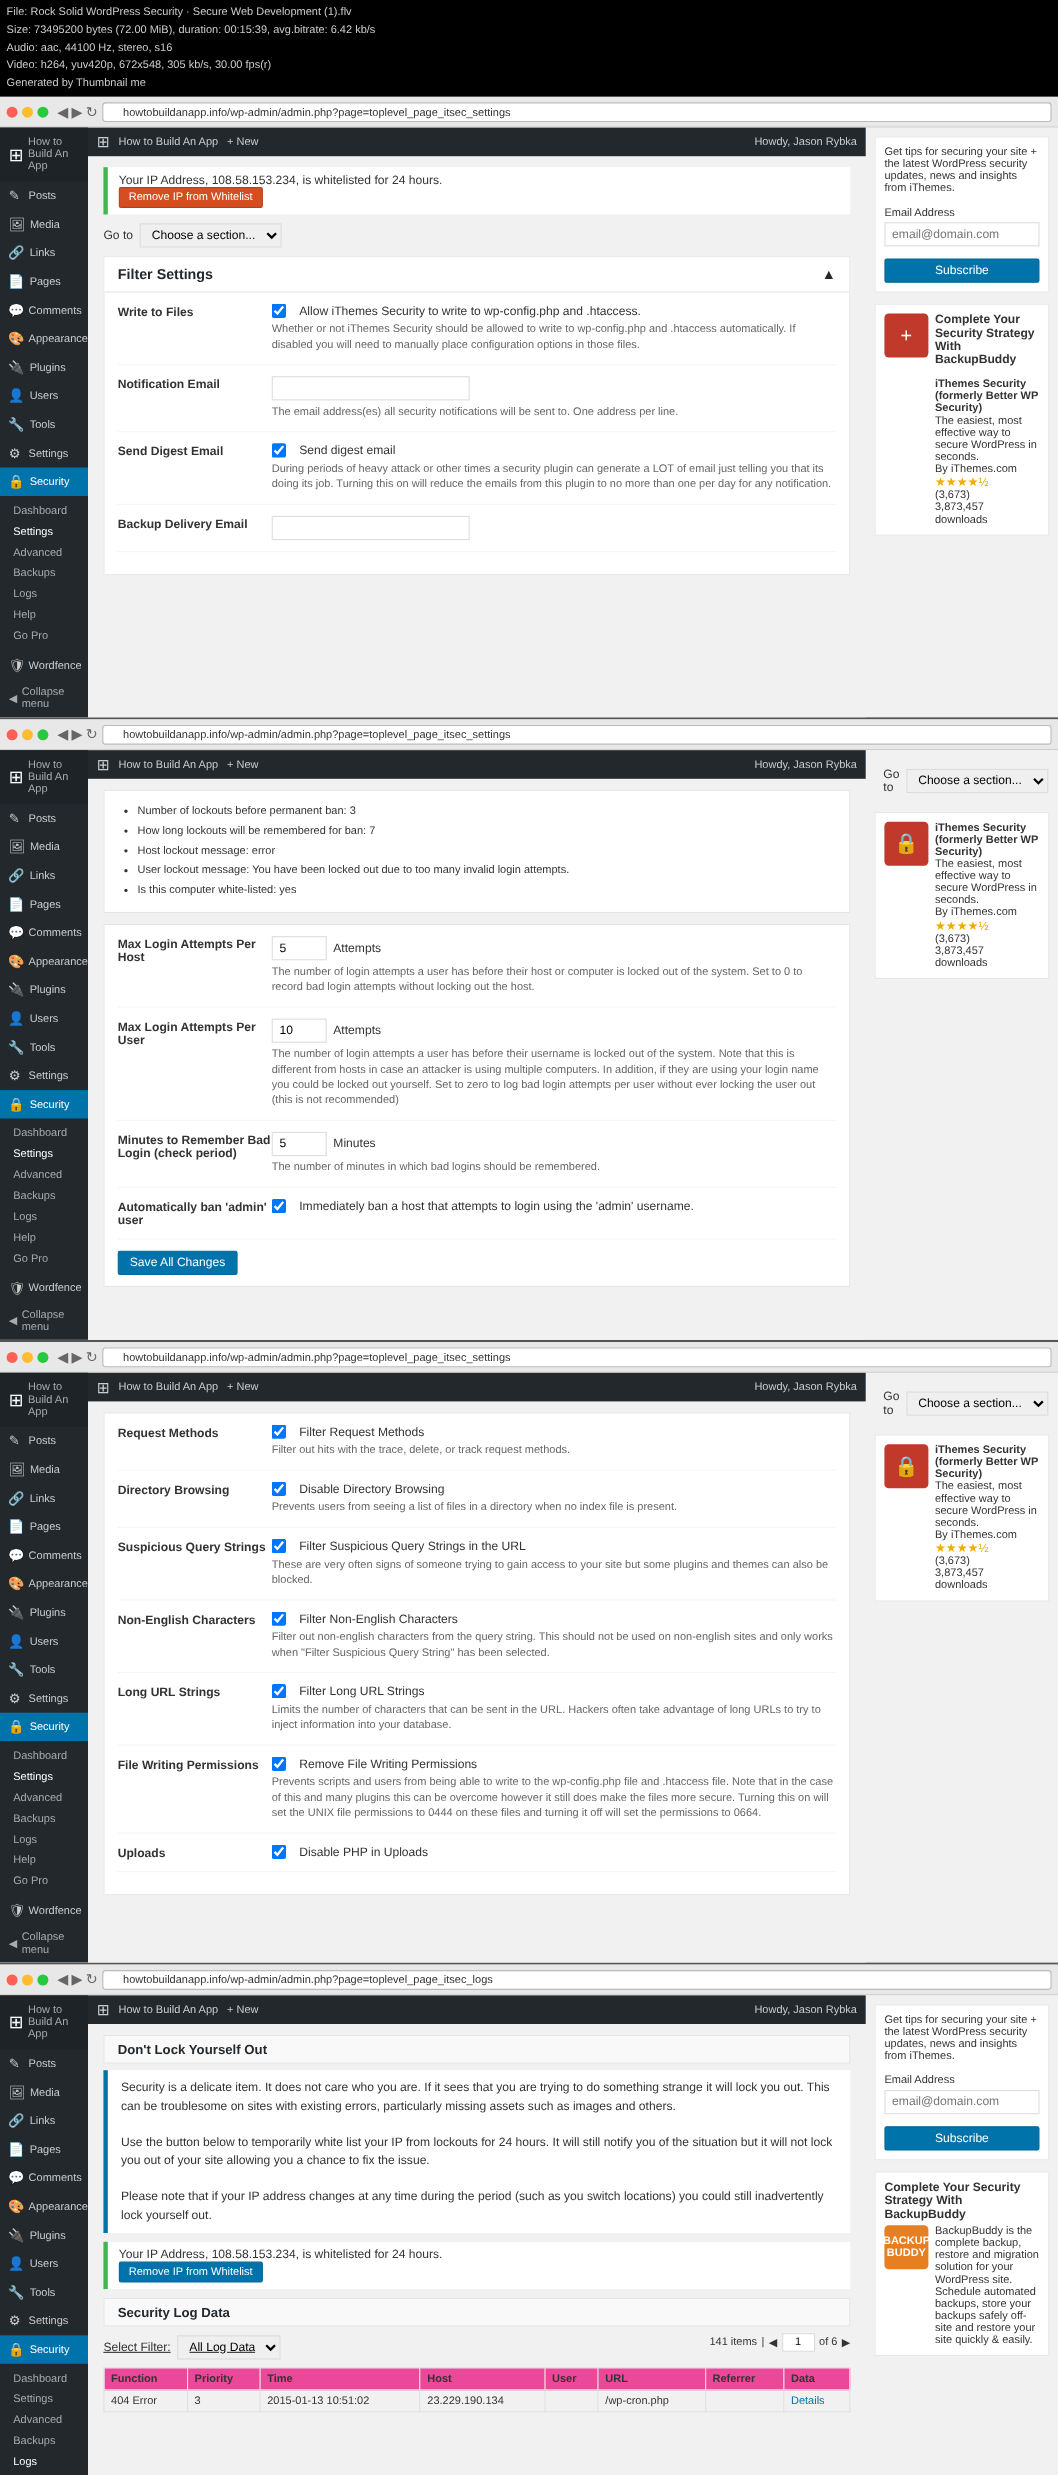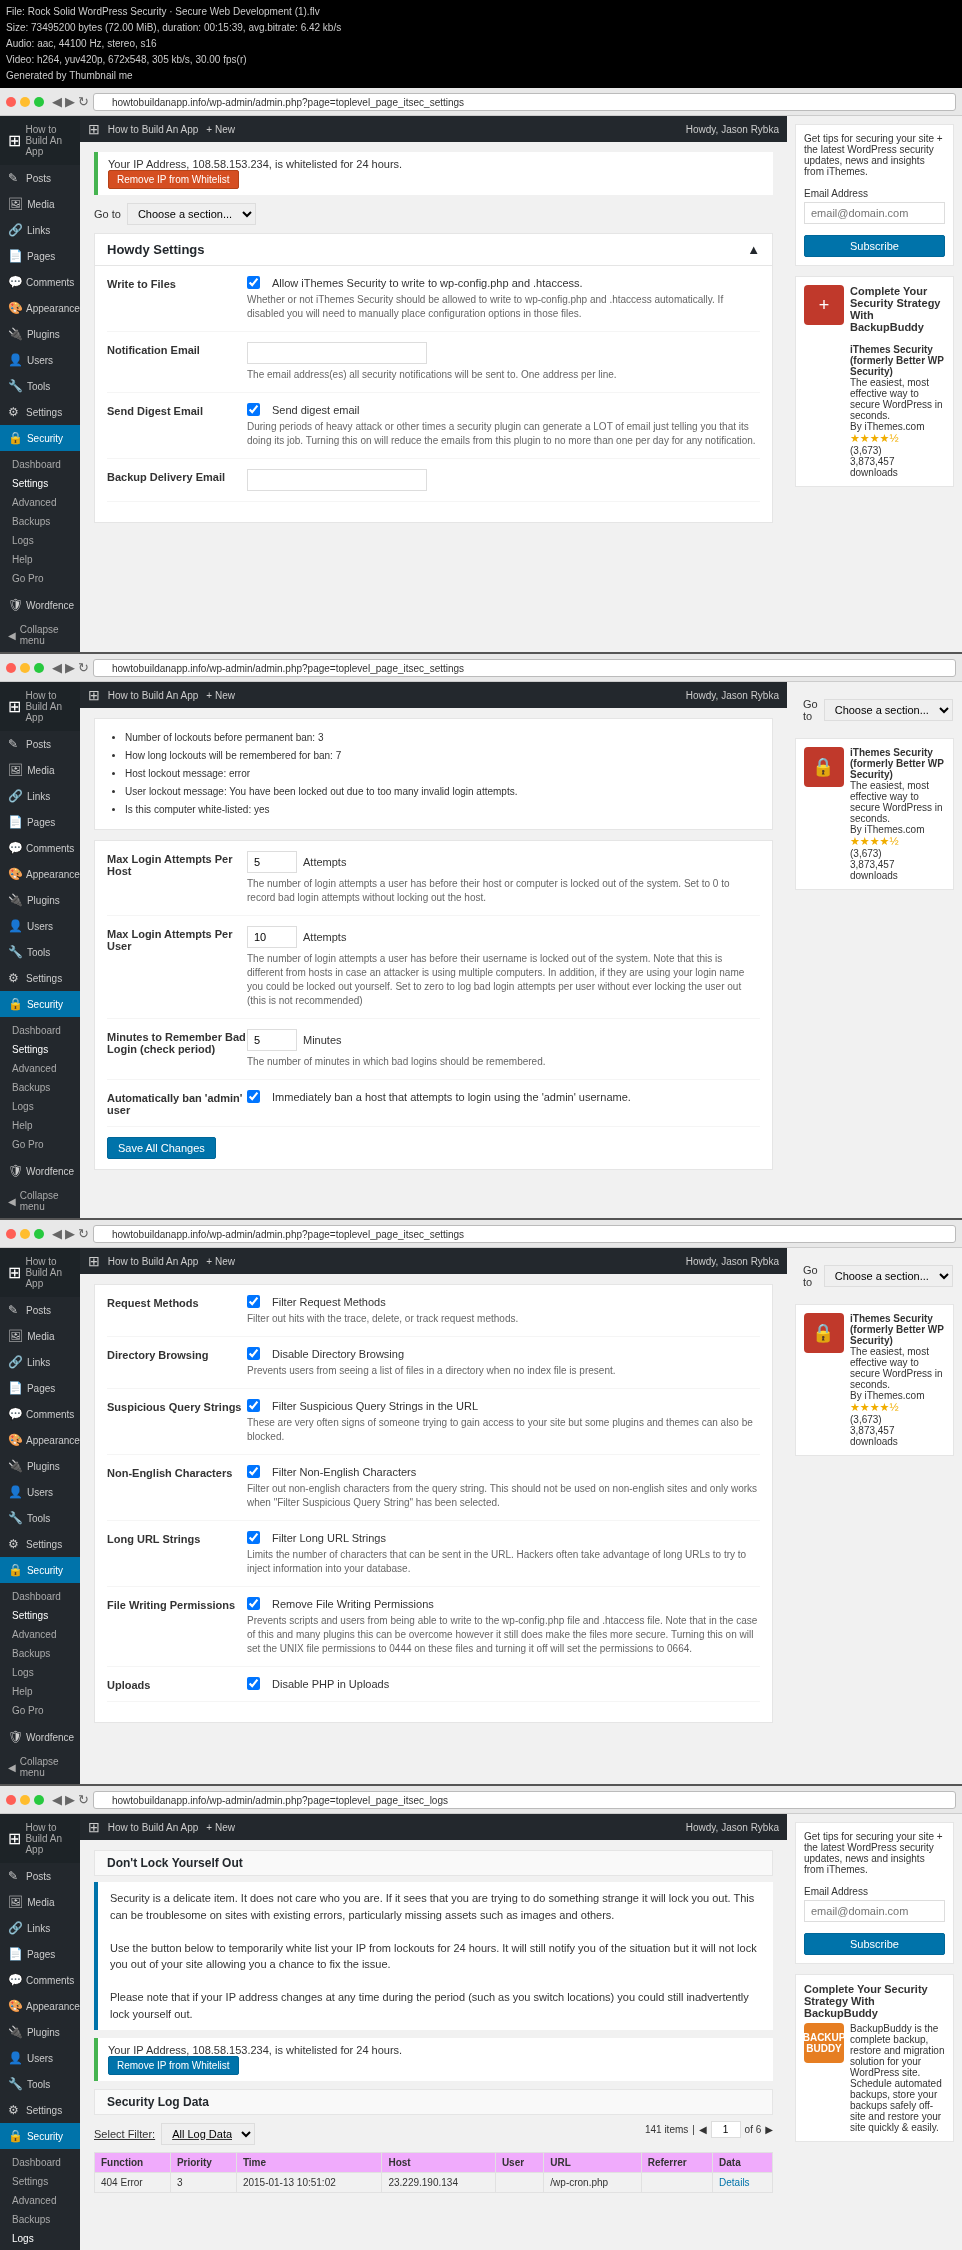--- a/index.html
+++ b/index.html
@@ -189,21 +189,21 @@
       background: #fff;
       border-left: 4px solid #46b450;
       padding: 6px 10px;
       margin-bottom: 8px;
       font-size: 11px;
     }
 
     
     .data-table { width: 100%; border-collapse: collapse; font-size: 10px; }
     .data-table th {
-      background: #f0abfc;
+      background: #ec4899;
       border: 1px solid #e1e1e1;
       padding: 4px 6px;
       text-align: left;
       font-weight: bold;
     }
     .data-table td {
       border: 1px solid #e1e1e1;
       padding: 4px 6px;
       vertical-align: top;
     }
@@ -431,21 +431,21 @@
 
             <div class="goto-section">
               <span>Go to</span>
               <select class="goto-select">
                 <option>Choose a section...</option>
               </select>
             </div>
 
             <div class="wp-panel">
               <div class="wp-panel-header">
-                <span>Howdy Settings</span>
+                <span>Filter Settings</span>
                 <span>▲</span>
               </div>
               <div class="wp-panel-body">
 
                 <div class="form-row">
                   <div class="form-label">Write to Files</div>
                   <div class="form-control">
                     <label class="checkbox-label">
                       <input type="checkbox" checked="" style="">
                       <span>Allow iThemes Security to write to wp-config.php and .htaccess.</span>

